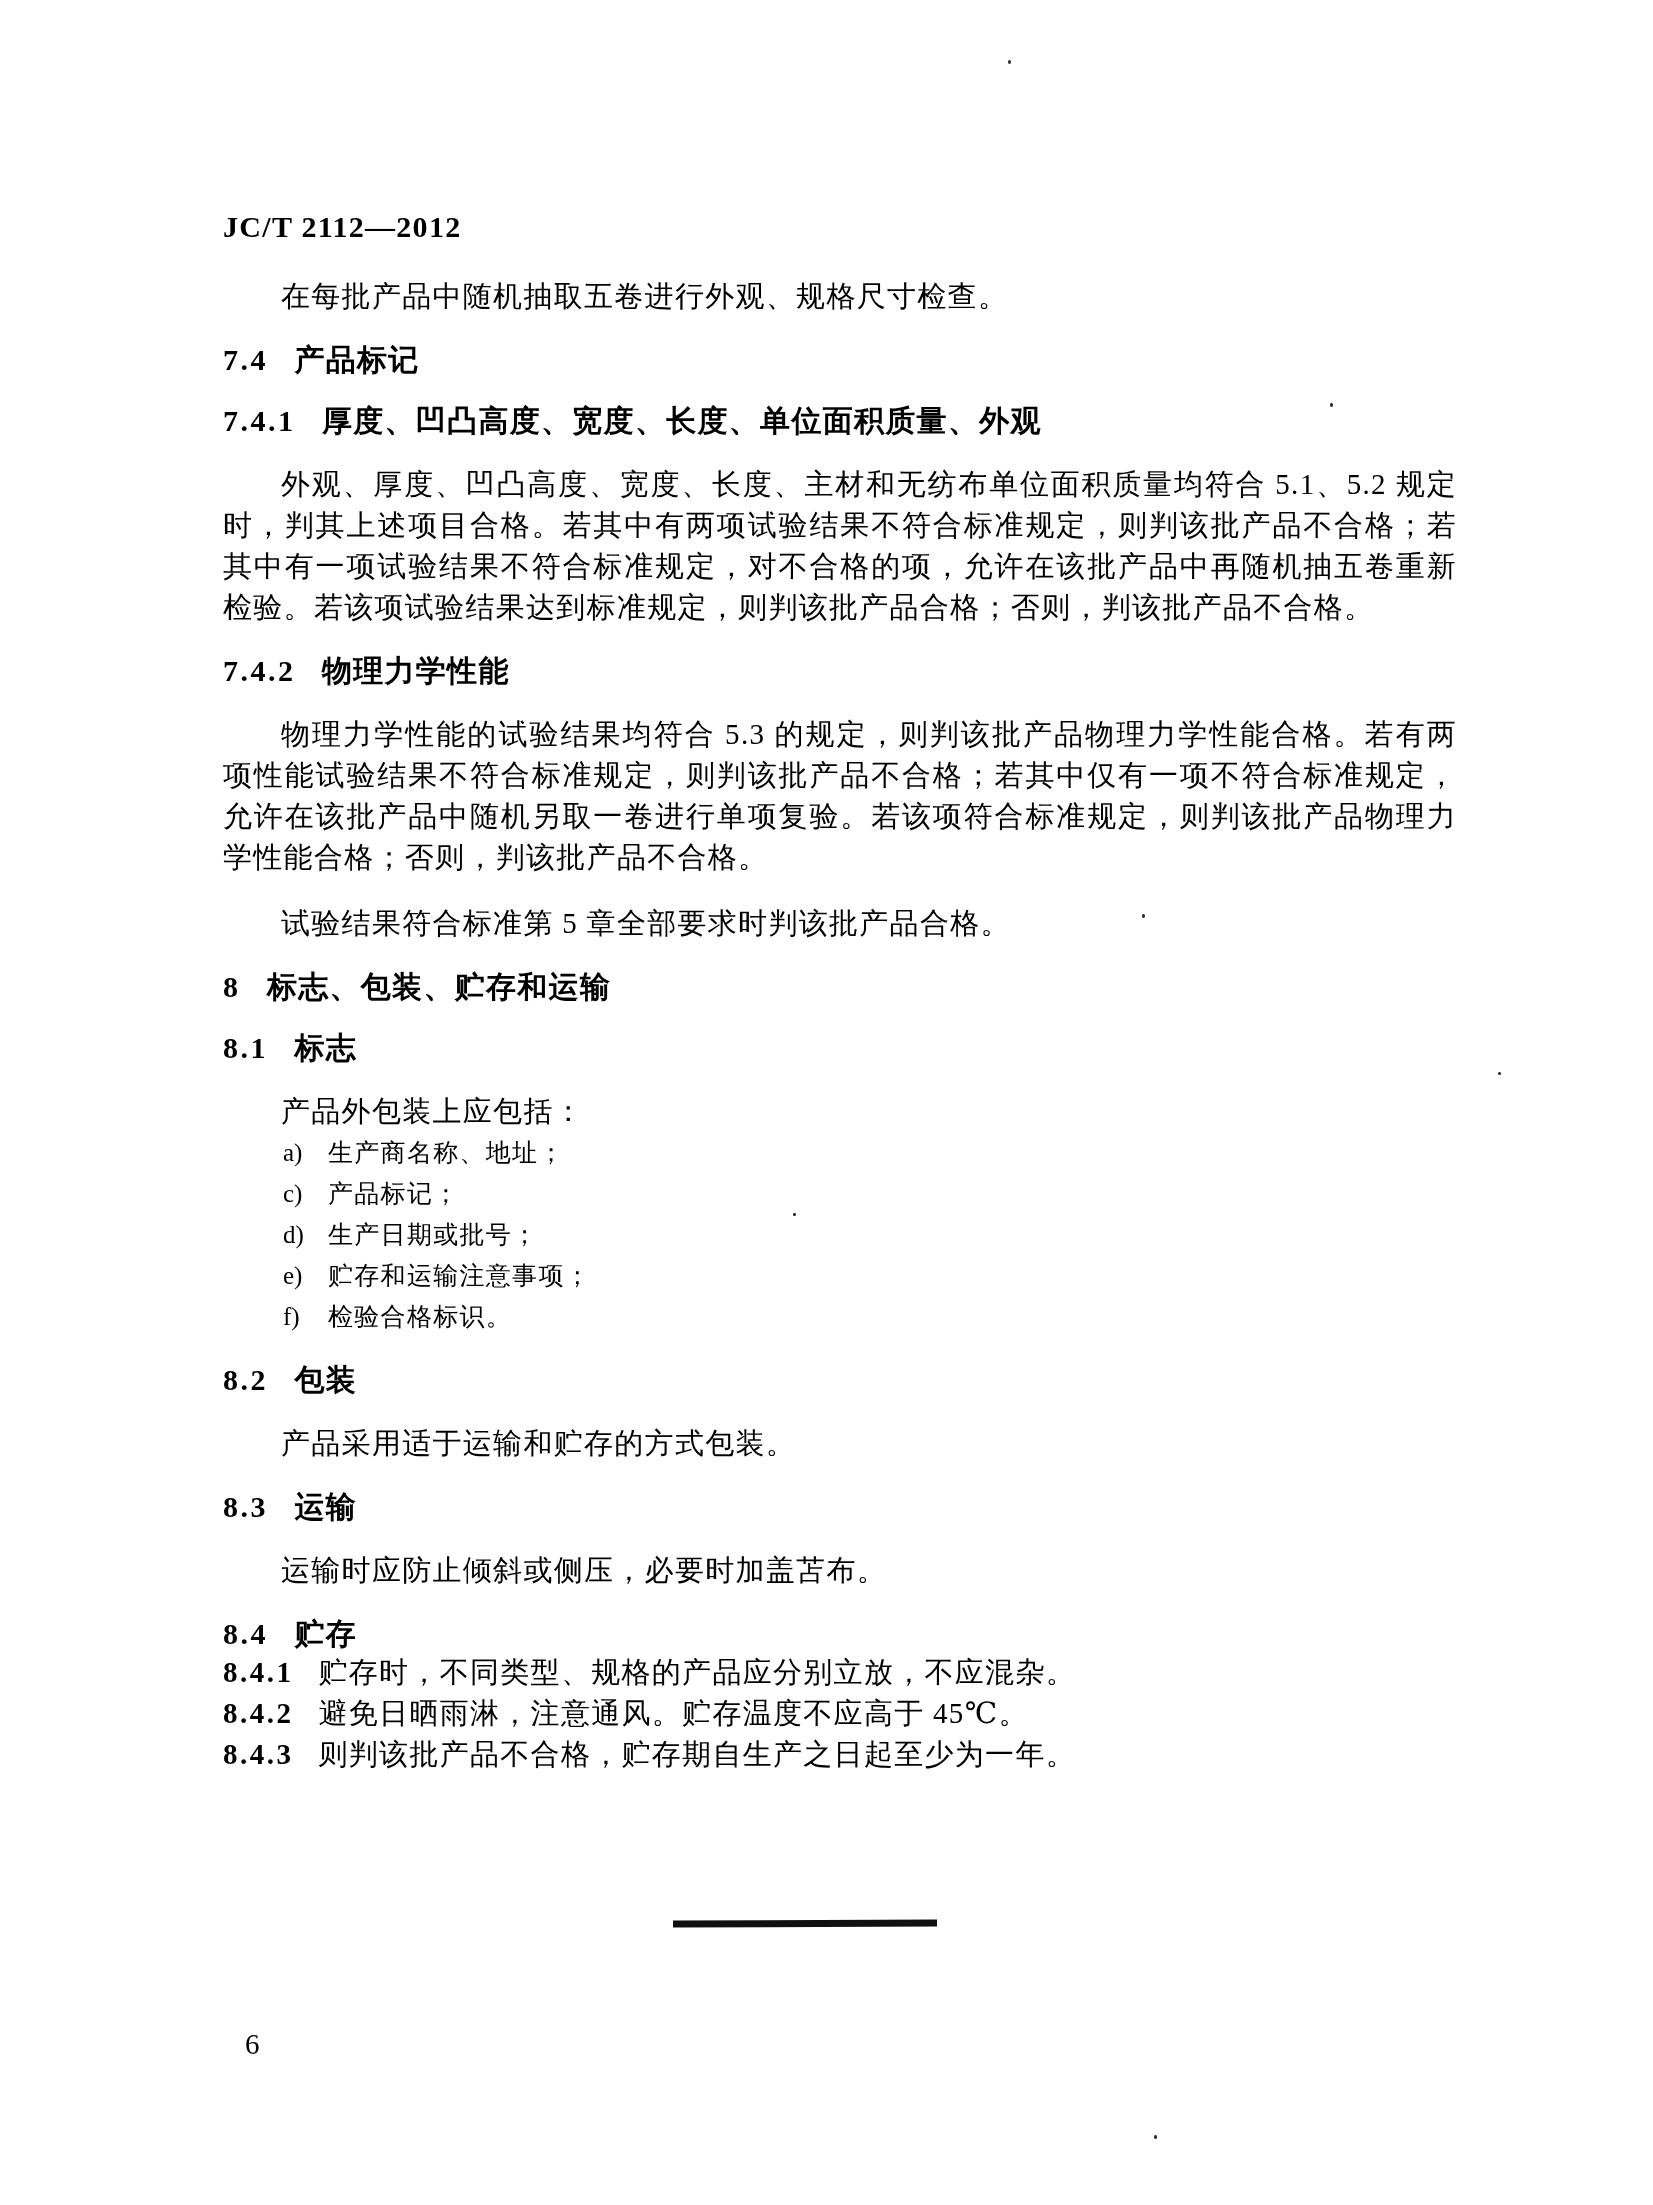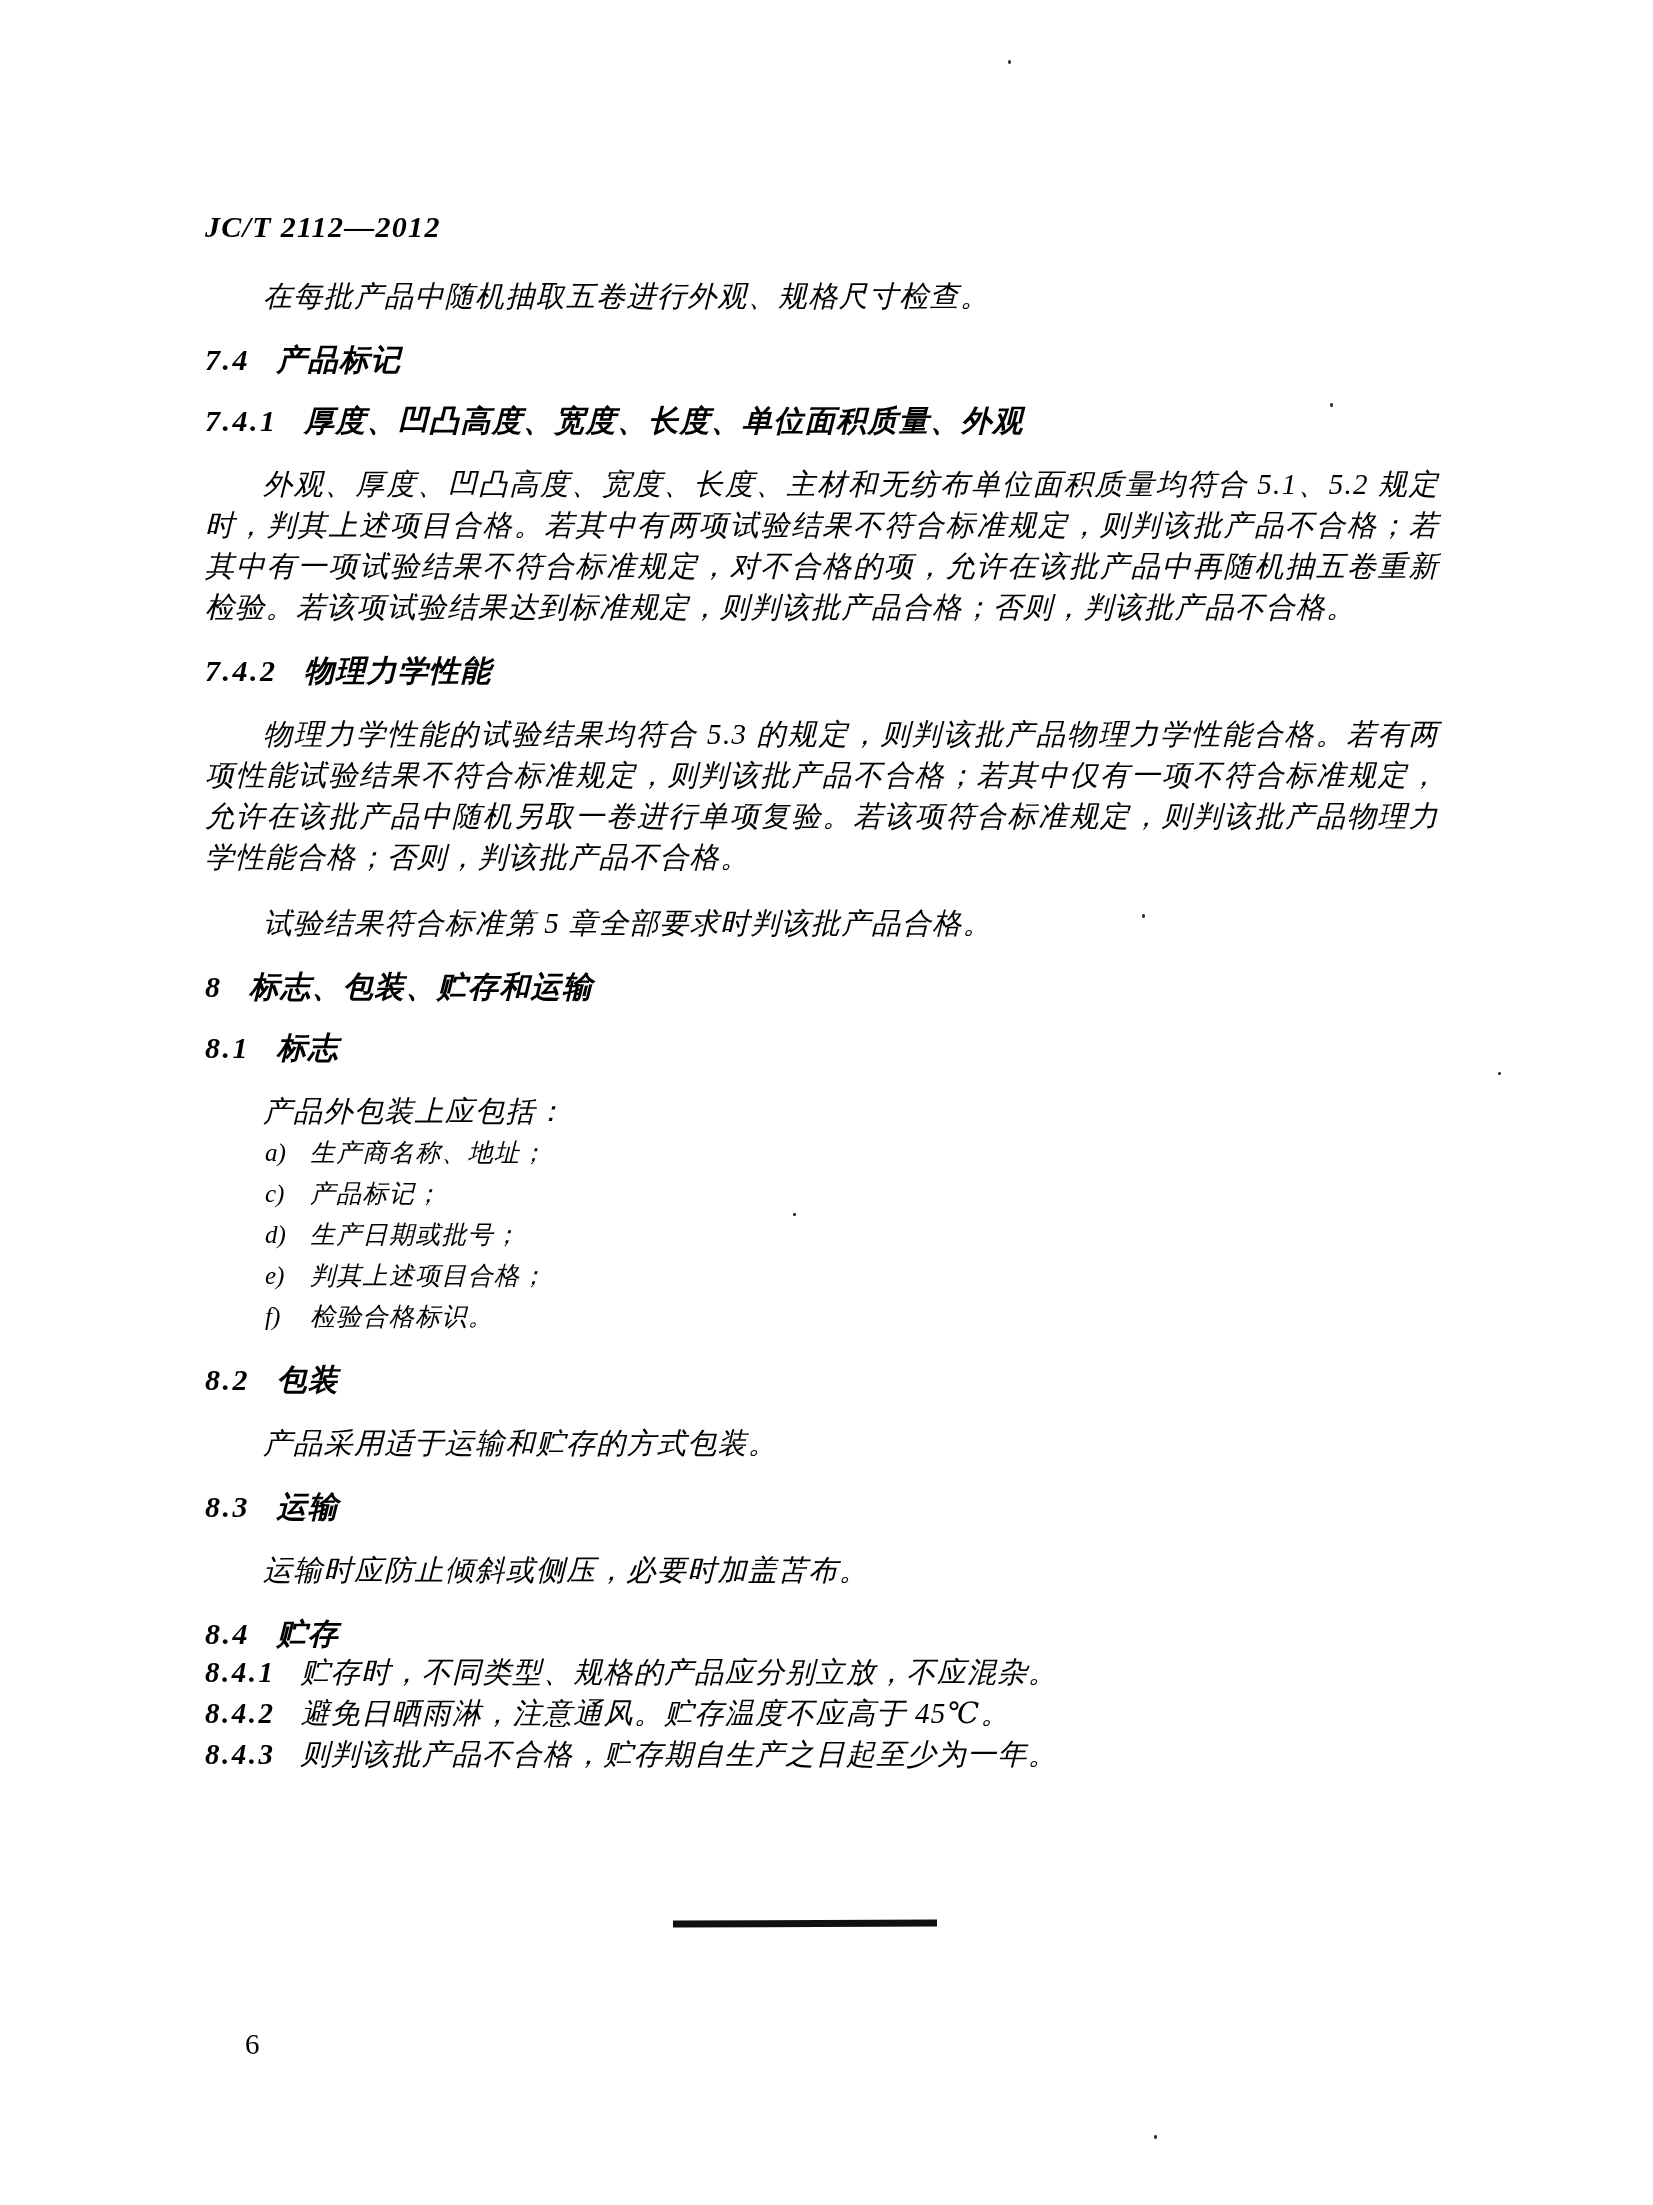--- a/index.html
+++ b/index.html
@@ -6,23 +6,22 @@
   .page{
     position:relative;
     width:1654px;height:2205px;
     background:#ffffff;
     color:#000;
     font-family:"Liberation Serif","DejaVu Serif",serif;
     overflow:hidden;
   }
   .content{
     position:absolute;
-    left:205px;top:210px;
+    left:223px;top:210px;
     width:1234px;
-    font-style:italic;
   }
   .doc-code{
     font-family:"Liberation Serif","DejaVu Serif",serif;
     font-weight:bold;
     font-size:30px;
     letter-spacing:1.3px;
   }
   .para{
     font-size:29px;
     line-height:41px;
@@ -121,21 +120,21 @@
     <h3 class="heading gap-sect"><span class="hnum">8</span><span>标志、包装、贮存和运输</span></h3>
 
     <h4 class="heading gap-sect"><span class="hnum">8.1</span><span>标志</span></h4>
 
     <p class="para gap-body">产品外包装上应包括：</p>
 
     <ul class="list">
       <li><span class="li-label">a)</span><span>生产商名称、地址；</span></li>
       <li><span class="li-label">c)</span><span>产品标记；</span></li>
       <li><span class="li-label">d)</span><span>生产日期或批号；</span></li>
-      <li><span class="li-label">e)</span><span>判其上述项目合格；</span></li>
+      <li><span class="li-label">e)</span><span>贮存和运输注意事项；</span></li>
       <li><span class="li-label">f)</span><span>检验合格标识。</span></li>
     </ul>
 
     <h4 class="heading gap-sect"><span class="hnum">8.2</span><span>包装</span></h4>
 
     <p class="para gap-body">产品采用适于运输和贮存的方式包装。</p>
 
     <h4 class="heading gap-sect"><span class="hnum">8.3</span><span>运输</span></h4>
 
     <p class="para gap-body">运输时应防止倾斜或侧压，必要时加盖苫布。</p>

